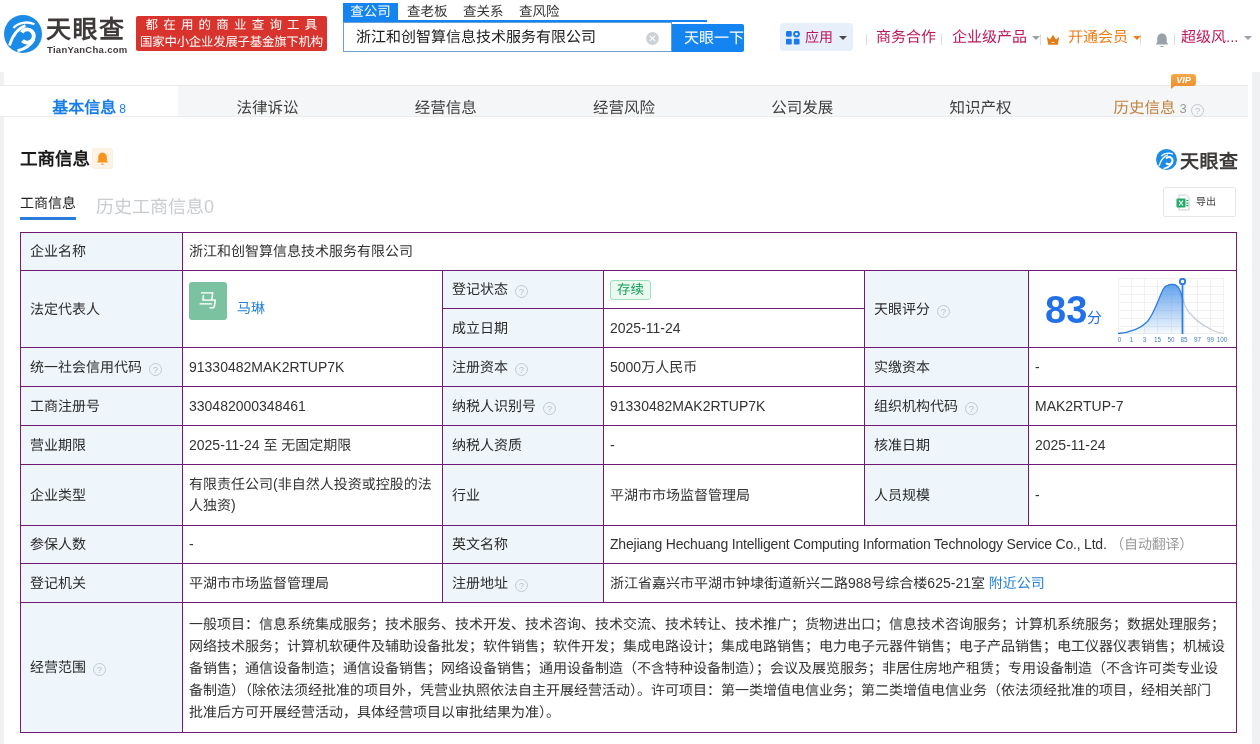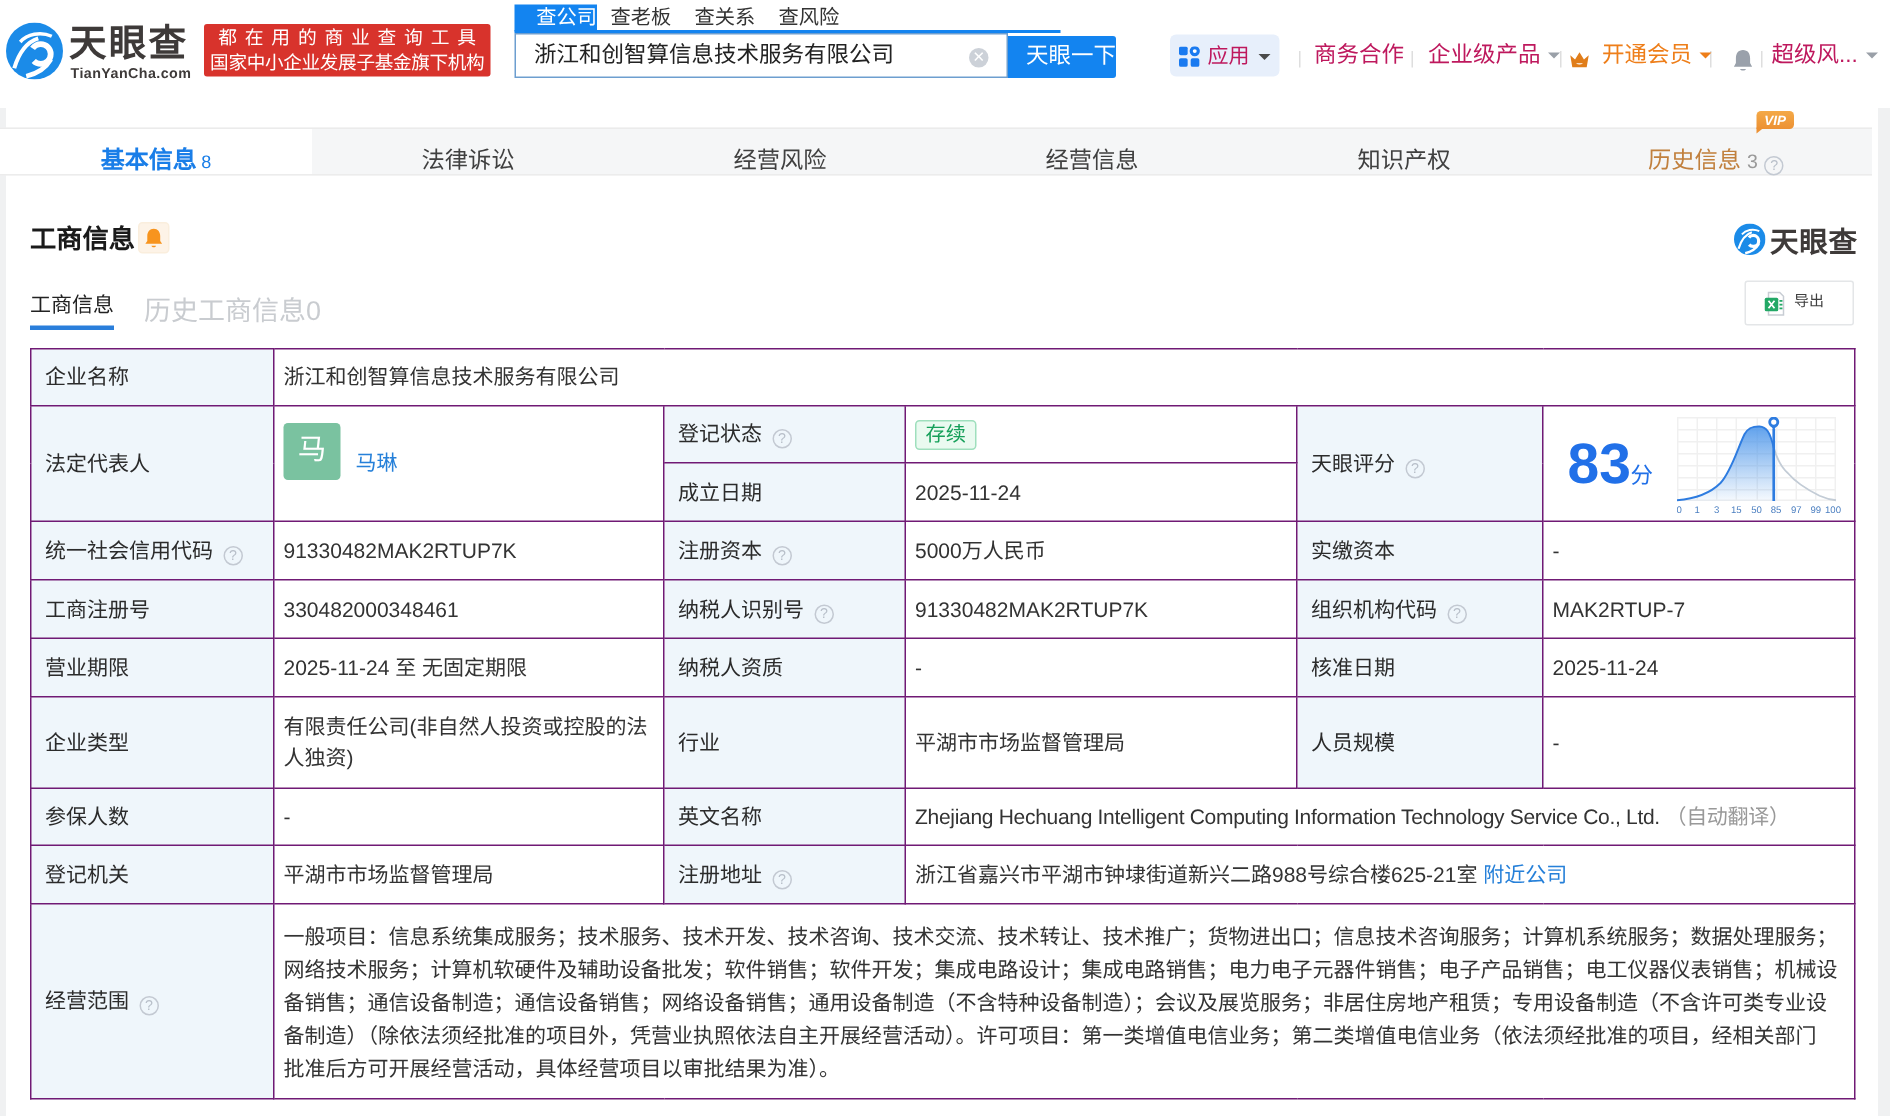--- a/index.html
+++ b/index.html
@@ -10,21 +10,21 @@
 
 #hdr{position:absolute;left:0;top:0;width:1260px;height:72px;background:#fff;z-index:5;}
 #gut{position:absolute;left:0;top:72px;width:1260px;height:672px;background:#f0f1f2;}
 #content{position:absolute;left:4px;top:72px;width:1248px;height:672px;background:#fff;}
 .logoTxt{position:absolute;left:46px;top:16px;font-size:25px;font-weight:700;color:#3e3a39;letter-spacing:1.5px;line-height:26px;}
 .logoSub{position:absolute;left:47px;top:43.5px;font-size:9.5px;font-weight:700;color:#3e3a39;letter-spacing:0.3px;}
 #redbox{position:absolute;left:136px;top:16px;width:191px;height:35px;background:#d8332c;border-radius:2px;color:#fff;text-align:center;}
 #redbox .l1{font-size:12.5px;letter-spacing:5.2px;line-height:17px;margin-top:1px;text-indent:5px;}
 #redbox .l2{font-size:12.4px;letter-spacing:-0.2px;line-height:16px;}
 .stab{position:absolute;top:3px;height:18px;font-size:13.5px;color:#333;line-height:18px;}
-#stab1{left:343px;width:55px;background:#1384f0;color:#fff;text-align:right;font-size:13.5px;}
+#stab1{left:343px;width:55px;background:#1384f0;color:#fff;text-align:center;font-size:13.5px;}
 #sline{position:absolute;left:343px;top:20px;width:364px;height:2px;background:#1384f0;}
 #sinput{position:absolute;left:343px;top:22px;width:329px;height:30px;background:#fff;border:1px solid #6d9ecf;line-height:28px;font-size:15px;color:#222;padding-left:12px;}
 #sclear{position:absolute;left:646px;top:32px;width:13px;height:13px;border-radius:50%;background:#ccd1d8;color:#fff;font-size:10px;line-height:13px;text-align:center;}
 #sbtn{position:absolute;left:672px;top:24px;width:72px;height:28px;background:#1384f0;color:#fff;font-size:15px;text-align:right;line-height:28px;border-radius:0 2px 2px 0;}
 .hmenu{position:absolute;top:23px;height:27px;line-height:27px;font-size:15px;color:#be185d;}
 #appbox{position:absolute;left:780px;top:23px;width:73px;height:28px;background:#e7effb;border-radius:4px;}
 .sep{position:absolute;top:34px;height:11px;width:1px;background:#dedede;}
 .caret{display:inline-block;width:0;height:0;border-left:4px solid transparent;border-right:4px solid transparent;border-top:4.5px solid #4a4a4a;vertical-align:2px;margin-left:5px;}
 .caretg{border-top-color:#9aa0a8;}
 .careto{border-top-color:#ee7e19;}
@@ -97,22 +97,23 @@
   <svg class="abs" style="left:1155px;top:33px" width="14" height="15" viewBox="0 0 17 19">
     <path d="M8.5 0.5 C4.5 0.5 2.5 3.5 2.5 7.5 L2.5 11.5 L0.8 14.5 L16.2 14.5 L14.5 11.5 L14.5 7.5 C14.5 3.5 12.5 0.5 8.5 0.5 Z" fill="#9aa1ab"></path>
     <path d="M6 16.5 C6.5 18.2 10.5 18.2 11 16.5 Z" fill="#9aa1ab"></path>
   </svg>
   <div class="sep" style="left:1174px"></div>
   <div class="hmenu" style="left:1181px">超级风...<span class="caret caretg"></span></div>
 </div>
 <div id="tabbar">
   <div class="t on">基本信息<span class="cnt">8</span></div>
   <div class="t">法律诉讼</div>
+  <div class="t">经营信息</div>
   <div class="t">经营风险</div>
-  <div class="t">经营信息</div>
+  <div class="t">公司发展</div>
   <div class="t">知识产权</div>
   <div class="t hist">历史信息<span class="h3">3</span> <span class="qmark">?</span></div>
 </div>
 <div id="vip">VIP</div>
 <div id="tt1">工商信息</div>
 <div id="bellchip"><svg width="13" height="14" viewBox="0 0 12 13" style="margin-top:2.5px">
   <path d="M6 0.5 C3.5 0.5 2 2.5 2 5 L2 8 L0.8 9.8 L11.2 9.8 L10 8 L10 5 C10 2.5 8.5 0.5 6 0.5 Z" fill="#f7941e"></path>
   <path d="M4.6 11 C4.9 12.3 7.1 12.3 7.4 11 Z" fill="#f7941e"></path>
 </svg></div>
 <div id="stitle2">工商信息</div>

